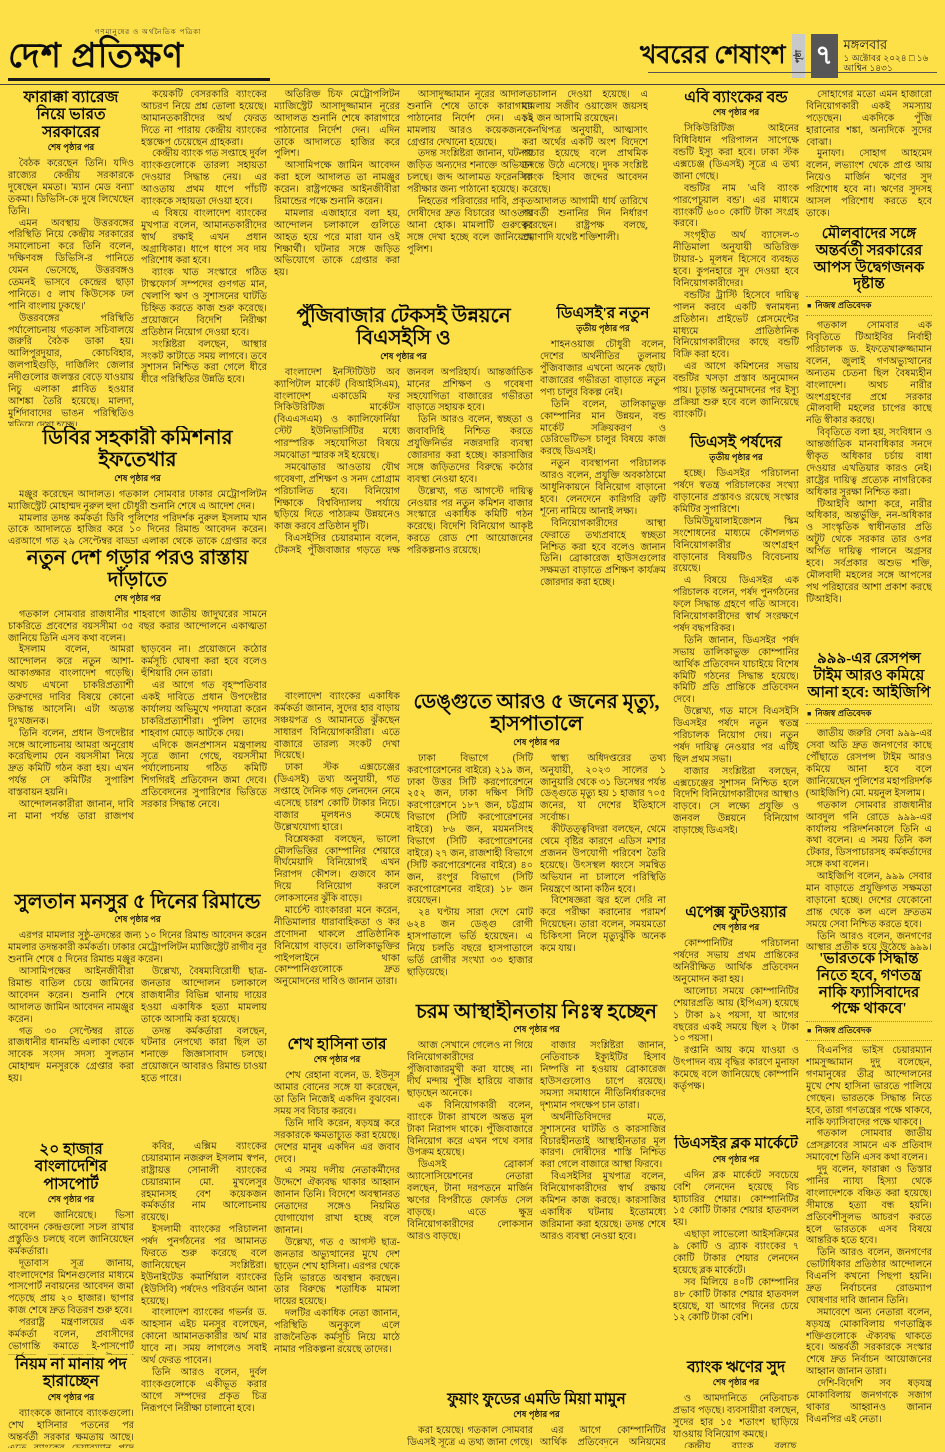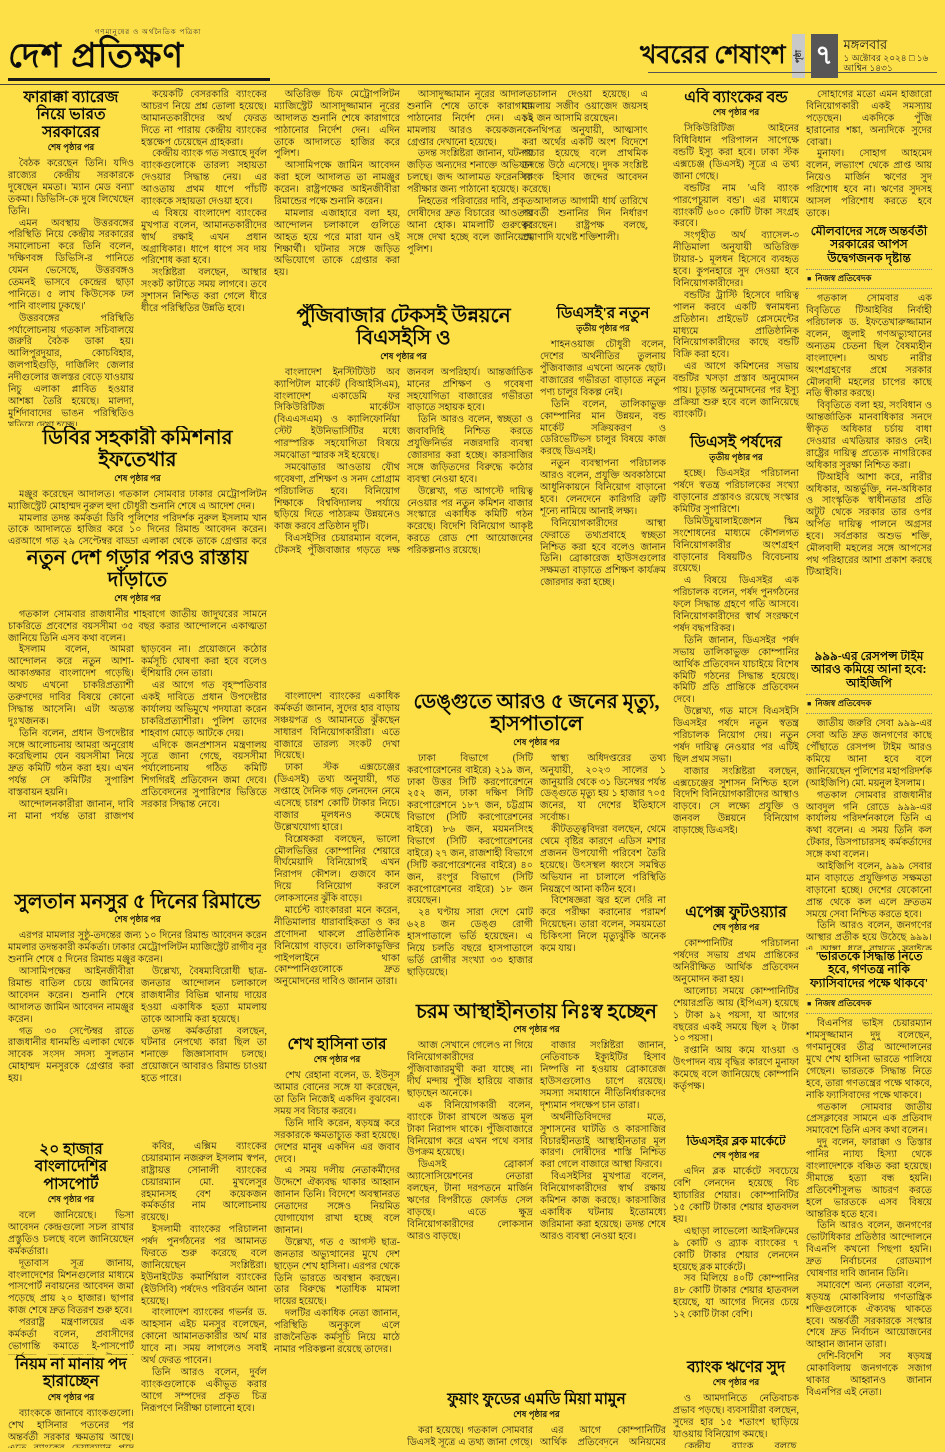--- a/index.html
+++ b/index.html
@@ -18,21 +18,21 @@
   .page-number-box{width:38px;height:44px;background:#565656;color:#fff;display:flex;align-items:center;justify-content:center;font-size:27px;font-weight:bold;}
   .date-block{line-height:1.15;}
   .weekday{font-size:13px;font-weight:normal;}
   .date-line{font-size:9px;color:#222;}
   .header-right-rule{position:absolute;left:648px;top:72px;width:289px;height:1px;background:#555;}
   
   .article{position:absolute;overflow:hidden;}
   .headline{margin:0;text-align:center;font-weight:bold;color:#0b0b0b;line-height:1.12;}
   .h-xl{font-size:20px;}
   .h-md{font-size:15.5px;}
-  .h-sm{font-size:12px;}
+  .h-sm{font-size:15px;}
   .kicker{text-align:center;font-size:8.5px;font-weight:bold;margin:1px 0 2px;color:#111;}
   .byline{display:flex;align-items:center;gap:4px;font-size:8.5px;font-weight:bold;
           border-top:1px dotted #888;border-bottom:1px dotted #888;padding:2px 1px;margin:4px 0 3px;}
   .byline .sq{font-size:7px;line-height:1;}
   .body p{margin:0;font-size:9.6px;line-height:1.24;text-align:justify;text-indent:11px;color:#1c1c1c;}
   .twocol{column-count:2;column-gap:7px;}
   .lead p{margin:0;font-size:9.6px;line-height:1.24;text-align:justify;text-indent:11px;color:#1c1c1c;}
 </style>
 </head>
 <body>
@@ -66,20 +66,21 @@
         <p>এমন অবস্থায় উত্তরবঙ্গের পরিস্থিতি নিয়ে কেন্দ্রীয় সরকারের সমালোচনা করে তিনি বলেন, 'দক্ষিণবঙ্গ ডিভিসি-র পানিতে যেমন ভেসেছে, উত্তরবঙ্গও তেমনই ভাসবে কেন্দ্রের ছাড়া পানিতে। ৫ লাখ কিউসেক ঢল পানি বাংলায় ঢুকছে।'</p>
         <p>উত্তরবঙ্গের পরিস্থিতি পর্যালোচনায় গতকাল সচিবালয়ে জরুরি বৈঠক ডাকা হয়। আলিপুরদুয়ার, কোচবিহার, জলপাইগুড়ি, দার্জিলিং জেলার নদীগুলোর জলস্তর বেড়ে যাওয়ায় নিচু এলাকা প্লাবিত হওয়ার আশঙ্কা তৈরি হয়েছে। মালদা, মুর্শিদাবাদের ভাঙন পরিস্থিতিও খতিয়ে দেখা হচ্ছে।</p>
       </div>
   </section>
 
   <section class="article" style="left:141px;top:88px;width:126px;height:338px;">
     <div class="body">
         <p>কয়েকটি বেসরকারি ব্যাংকের আচরণ নিয়ে প্রশ্ন তোলা হয়েছে। আমানতকারীদের অর্থ ফেরত দিতে না পারায় কেন্দ্রীয় ব্যাংকের হস্তক্ষেপ চেয়েছেন গ্রাহকরা।</p>
         <p>কেন্দ্রীয় ব্যাংক গত সপ্তাহে দুর্বল ব্যাংকগুলোকে তারল্য সহায়তা দেওয়ার সিদ্ধান্ত নেয়। এর আওতায় প্রথম ধাপে পাঁচটি ব্যাংককে সহায়তা দেওয়া হবে।</p>
         <p>এ বিষয়ে বাংলাদেশ ব্যাংকের মুখপাত্র বলেন, আমানতকারীদের স্বার্থ রক্ষাই এখন প্রধান অগ্রাধিকার। ধাপে ধাপে সব দায় পরিশোধ করা হবে।</p>
+        <p>ব্যাংক খাত সংস্কারে গঠিত টাস্কফোর্স সম্পদের গুণগত মান, খেলাপি ঋণ ও সুশাসনের ঘাটতি চিহ্নিত করতে কাজ শুরু করেছে। প্রয়োজনে বিদেশি নিরীক্ষা প্রতিষ্ঠান নিয়োগ দেওয়া হবে।</p>
         <p>সংশ্লিষ্টরা বলছেন, আস্থার সংকট কাটাতে সময় লাগবে। তবে সুশাসন নিশ্চিত করা গেলে ধীরে ধীরে পরিস্থিতির উন্নতি হবে।</p>
       </div>
   </section>
 
   <section class="article" style="left:8px;top:426px;width:259px;height:120px;">
     <h2 class="headline h-xl">ডিবির সহকারী কমিশনার ইফতেখার</h2>
     <div class="kicker">শেষ পৃষ্ঠার পর</div>
     <div class="body">
         <p>মঞ্জুর করেছেন আদালত। গতকাল সোমবার ঢাকার মেট্রোপলিটন ম্যাজিস্ট্রেট মোহাম্মদ নুরুল হুদা চৌধুরী শুনানি শেষে এ আদেশ দেন।</p>
         <p>মামলার তদন্ত কর্মকর্তা ডিবি পুলিশের পরিদর্শক নুরুল ইসলাম খান তাকে আদালতে হাজির করে ১০ দিনের রিমান্ড আবেদন করেন। এরআগে গত ২৯ সেপ্টেম্বর বাড্ডা এলাকা থেকে তাকে গ্রেপ্তার করে পুলিশ।</p>

